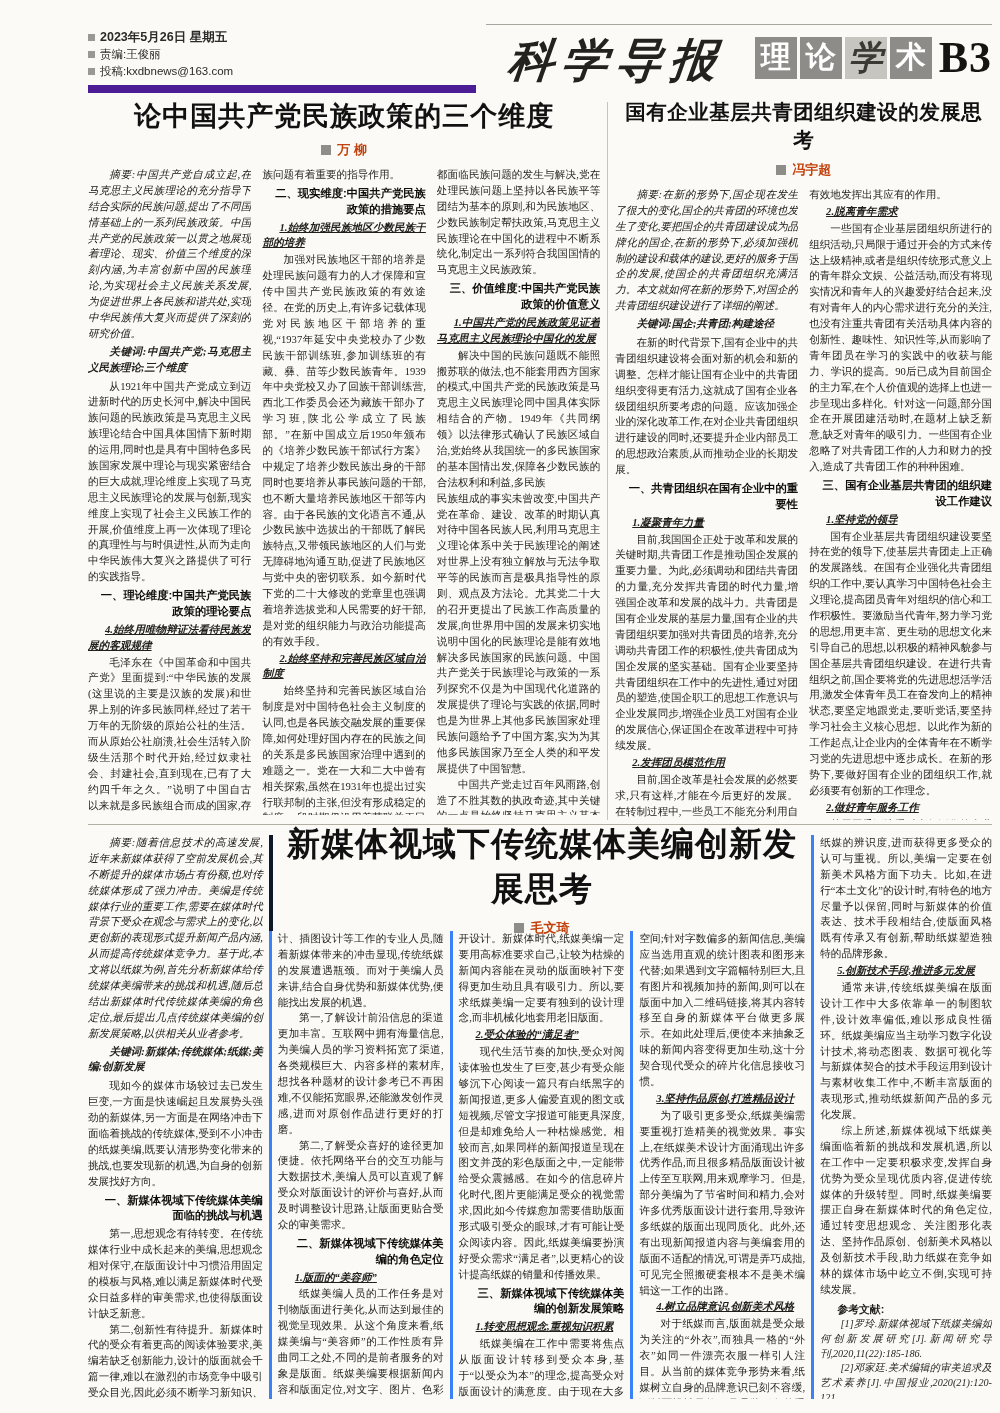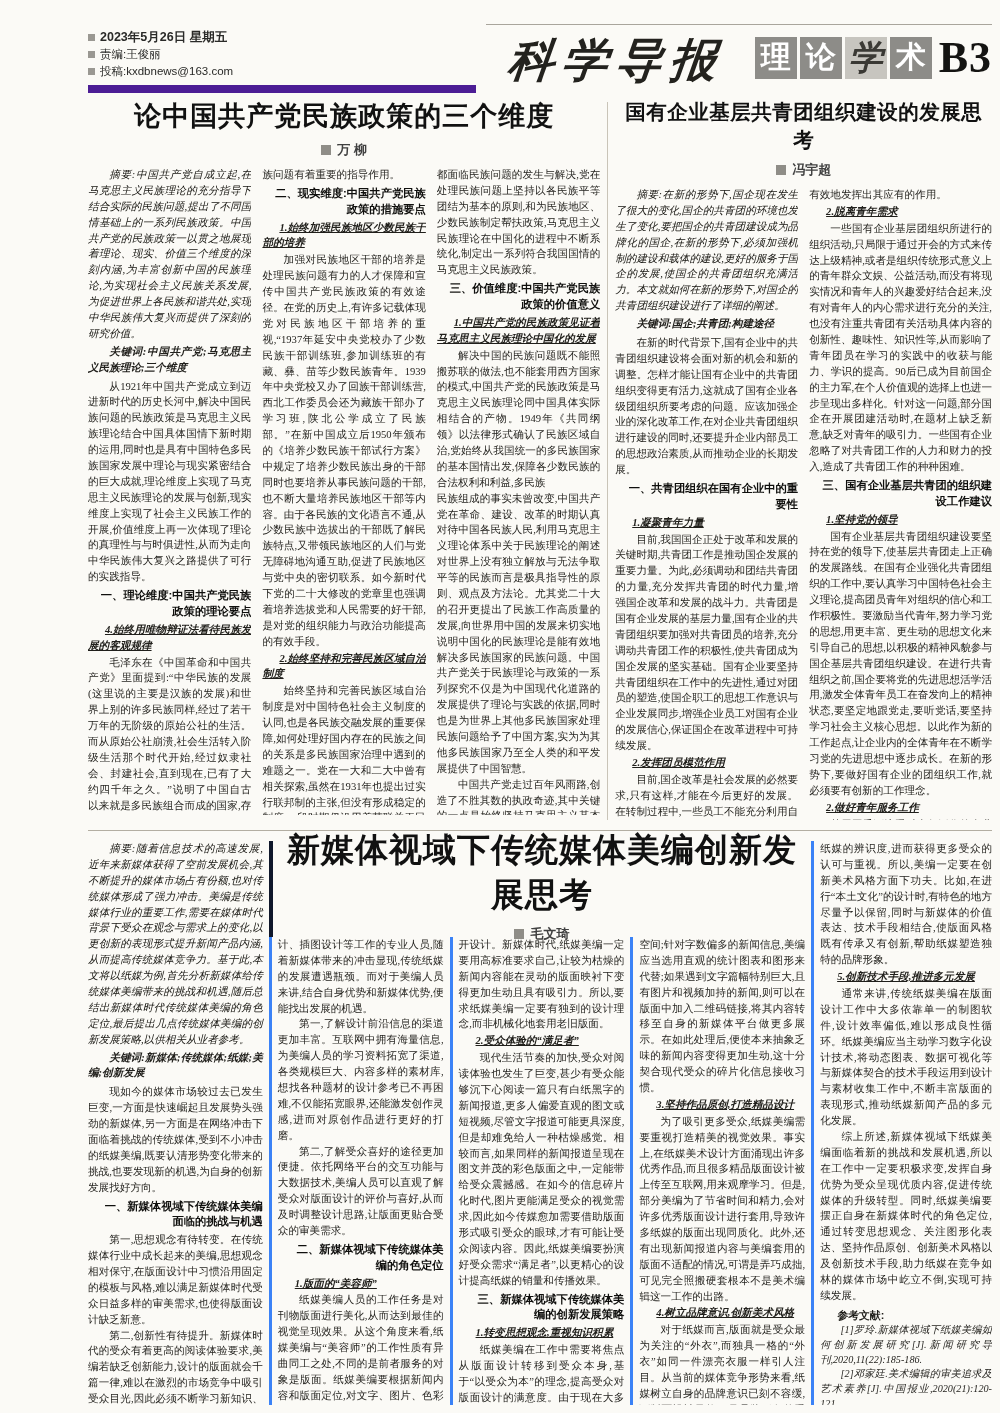--- a/index.html
+++ b/index.html
@@ -26,42 +26,42 @@
   
   .top-wrap { display:flex; margin-top:8px; height:722px; overflow:hidden; }
   .article-1 { width:514px; }
   .v-div { width:1px; background:#c9c4b8; margin:4px 7px 0 7px; }
   .article-2 { width:378px; }
 
   .a-title { text-align:center; font-family:Liberation Sans, sans-serif; font-weight:700; color:#111; }
   .a1-title { font-size:27px; letter-spacing:1px; }
   .a2-title { font-size:20.5px; letter-spacing:0.5px; }
   .byline { display:flex; align-items:center; justify-content:center; gap:6px; margin:7px 0 8px;
-            font-family:"Liberation Sans",sans-serif; font-size:13px; font-weight:700; color:#404040; }
+            font-family:"Liberation Sans",sans-serif; font-size:13px; font-weight:700; color:#c2410c; }
   .sq-b { width:10px; height:10px; background:#8f8d87; }
 
   .cols { display:flex; gap:11px; }
   .col { flex:1 1 0; overflow:hidden; text-align:justify; font-size:10.6px; line-height:1.5; color:#201f1b; }
   .a1-cols .col { height:648px; }
   .a2-cols .col { height:652px; }
 
   
   .blk { text-align:justify; }
   .blk.p { text-indent:2em; }
   .blk.cont { text-indent:0; }
   .blk.abstract { font-style:italic; text-indent:2em; color:#15140f; }
   .blk.kw { font-style:italic; font-weight:700; text-indent:2em; margin:2px 0 3px; }
   .blk.h { font-family:Liberation Sans, sans-serif; font-weight:700; font-size:11.3px; line-height:1.4;
            text-indent:1em; text-align:right; margin:3px 0 2px; color:#0f0f0d; }
   .blk.sh { font-style:italic; font-weight:700; text-indent:1.6em; margin:1px 0;text-decoration:underline; }
   .blk.refh { font-family:"Liberation Sans",sans-serif; font-weight:700; text-indent:1.6em; margin-top:3px; font-size:10.8px; }
   .blk.ref { font-style:italic; text-indent:2em; font-size:10.2px; line-height:1.45; }
 
   
-  .bottom-wrap { margin-top:10px; border-top:1px solid #b3aea2; padding-top:10px; height:575px; overflow:hidden;
+  .bottom-wrap { margin-top:4px; border-top:1px solid #b3aea2; padding-top:10px; height:575px; overflow:hidden;
                  display:grid; grid-template-columns:repeat(5,1fr); grid-template-rows:96px auto; column-gap:0; }
   .bcol { overflow:hidden; text-align:justify; font-size:10.6px; line-height:1.5; padding:0 6px; color:#201f1b; }
   .bcol.rule { border-left:3px solid #3b82f6; }
   .b-c1 { grid-column:1; grid-row:1 / span 2; padding-left:0; }
   .b-title-cell { grid-column:2 / span 3; grid-row:1; border-left:4px solid #0f172a; display:flex; flex-direction:column;
                   align-items:center; justify-content:center; }
   .a3-title { font-size:33px; letter-spacing:1px; }
   .b-c2 { grid-column:2; grid-row:2; }
   .b-c3 { grid-column:3; grid-row:2; }
   .b-c4 { grid-column:4; grid-row:2; }

